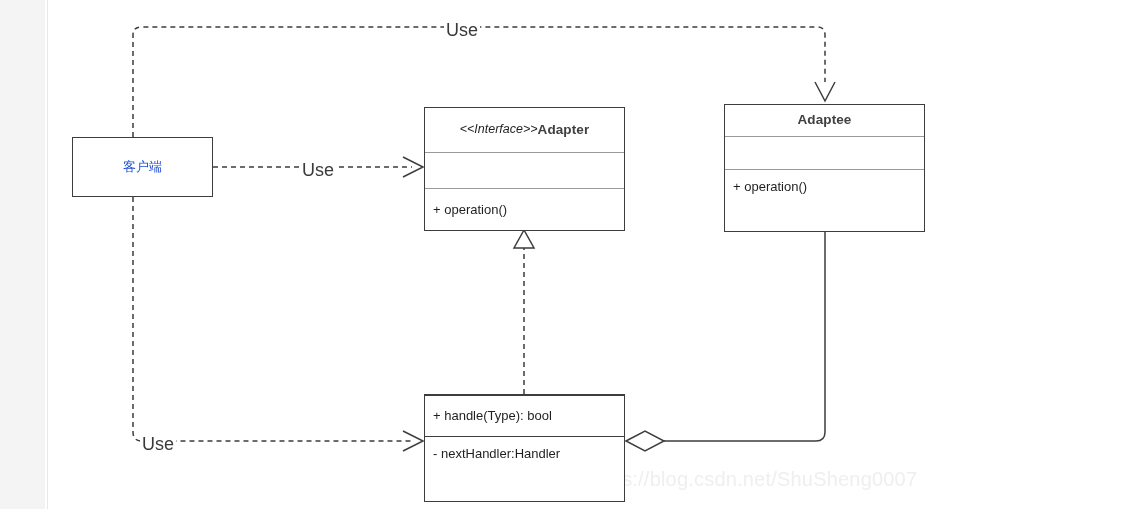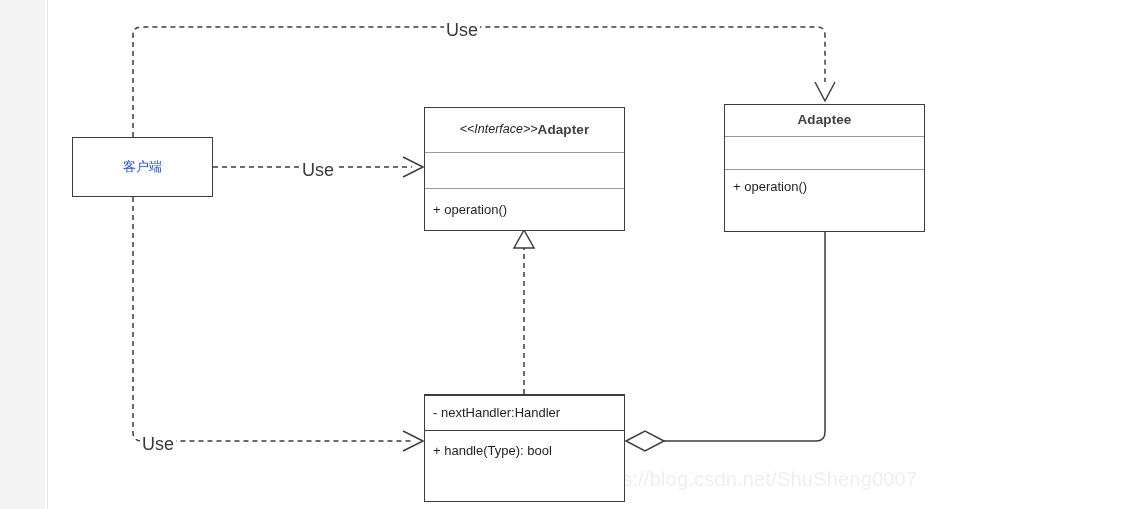--- a/index.html
+++ b/index.html
@@ -176,21 +176,21 @@
     <div class="compartment head" style="height:31px;">
       <div class="cls-title">Adaptee</div>
     </div>
     <div class="compartment divider" style="height:33px;"></div>
     <div class="compartment divider" style="height:61px; align-items:flex-start; padding-top:9px;">
       <span class="cls-member">+ operation()</span>
     </div>
   </div>
 
   <div class="uml-box" style="left:424px; top:394px; width:201px; height:108px;">
+    <div class="compartment divider-dark" style="height:41px;">
+      <span class="cls-member">+ handle(Type): bool</span>
+    </div>
     <div class="compartment divider-dark" style="height:35px;">
       <span class="cls-member">- nextHandler:Handler</span>
-    </div>
-    <div class="compartment divider-dark" style="height:41px;">
-      <span class="cls-member">+ handle(Type): bool</span>
     </div>
   </div>
 
 </div>
 
 </body></html>

